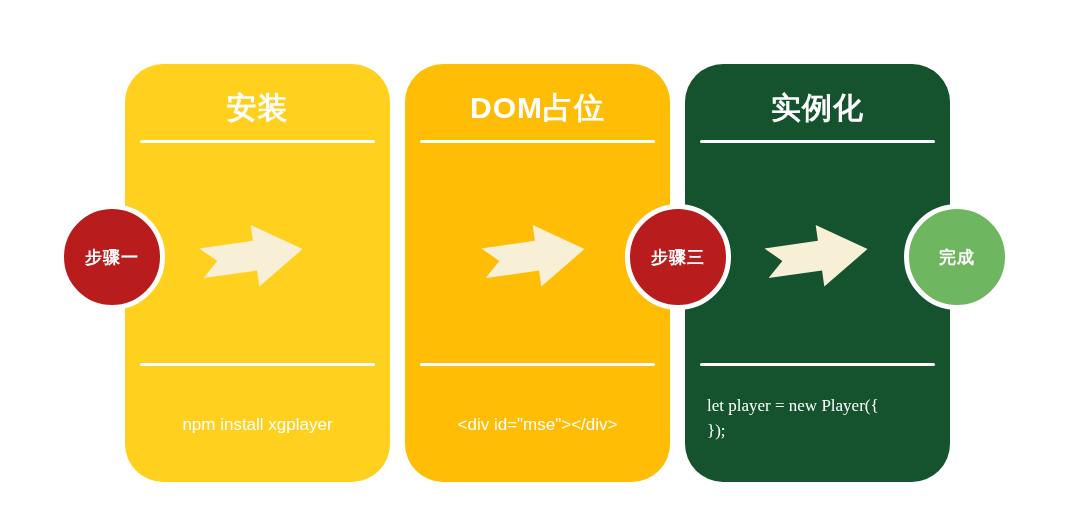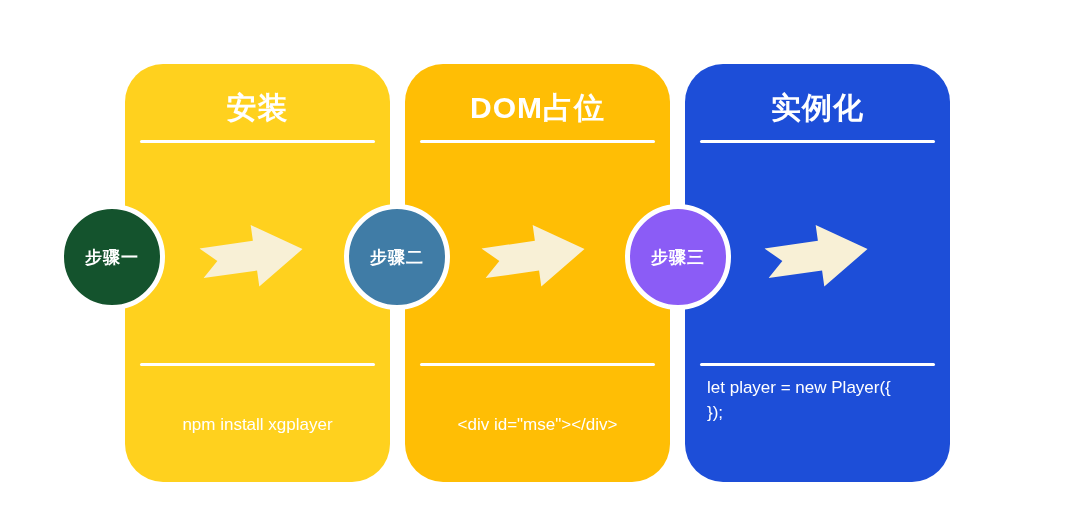--- a/index.html
+++ b/index.html
@@ -18,21 +18,21 @@
     position:absolute;left:15px;right:15px;height:3px;background:#ffffff;border-radius:2px;
   }
   .rule-top{top:76px;}
   .rule-bottom{top:299px;}
   .code-area{
     position:absolute;top:303px;bottom:0;left:0;right:0;
     display:flex;align-items:center;justify-content:center;
   }
   .code-area.left{
     justify-content:flex-start;align-items:flex-start;
-    padding:8px 10px 0 22px;
+    padding:26px 10px 0 22px;
   }
   .code-line{
     color:#ffffff;font-size:17px;line-height:25px;white-space:pre;
   }
   .step-circle{
     position:absolute;top:204px;width:96px;height:96px;border-radius:50%;
     border:5px solid #ffffff;display:flex;align-items:center;justify-content:center;
   }
   .step-label{
     color:#ffffff;font-size:17px;font-weight:bold;letter-spacing:1px;
@@ -57,40 +57,40 @@
 
   <div class="card" style="left: 405px; background-color: rgb(255, 190, 5);">
     <div class="card-title">DOM占位</div>
     <div class="rule rule-top"></div>
     <div class="rule rule-bottom"></div>
     <div class="code-area">
       <div class="code-line">&lt;div id="mse"&gt;&lt;/div&gt;</div>
     </div>
   </div>
 
-  <div class="card" style="left: 685px; background-color: #1d4ed8;">
+  <div class="card" style="left: 685px; background-color: #14532d; font-family: Liberation Serif, serif;">
     <div class="card-title">实例化</div>
     <div class="rule rule-top"></div>
     <div class="rule rule-bottom"></div>
     <div class="code-area left">
       <div>
         <div class="code-line">let player = new Player({</div>
         <div class="code-line">});</div>
       </div>
     </div>
   </div>
 
-  <div class="step-circle" style="left: 59px; background-color: #14532d;">
+  <div class="step-circle" style="left: 59px; background-color: #b91c1c;">
     <span class="step-label">步骤一</span>
   </div>
-  <div class="step-circle" style="left: 344px; background-color: rgb(64, 124, 166);">
-    <span class="step-label">步骤二</span>
+  <div class="step-circle" style="left: 625px; background-color: #b91c1c;">
+    <span class="step-label">步骤三</span>
   </div>
-  <div class="step-circle" style="left: 625px; background-color: #8b5cf6;">
-    <span class="step-label">步骤三</span>
+  <div class="step-circle" style="left: 904px; background-color: rgb(110, 182, 95);">
+    <span class="step-label">完成</span>
   </div>
 
   <svg class="arrow" style="left:201px;" width="104" height="64" viewBox="0 0 104 64">
     <polygon points="0,17 54,17 54,1 102,32 54,63 54,47 0,47 16,32" fill="#F8F0D6"></polygon>
   </svg>
   <svg class="arrow" style="left:483px;" width="104" height="64" viewBox="0 0 104 64">
     <polygon points="0,17 54,17 54,1 102,32 54,63 54,47 0,47 16,32" fill="#F8F0D6"></polygon>
   </svg>
   <svg class="arrow" style="left:766px;" width="104" height="64" viewBox="0 0 104 64">
     <polygon points="0,17 54,17 54,1 102,32 54,63 54,47 0,47 16,32" fill="#F8F0D6"></polygon>

